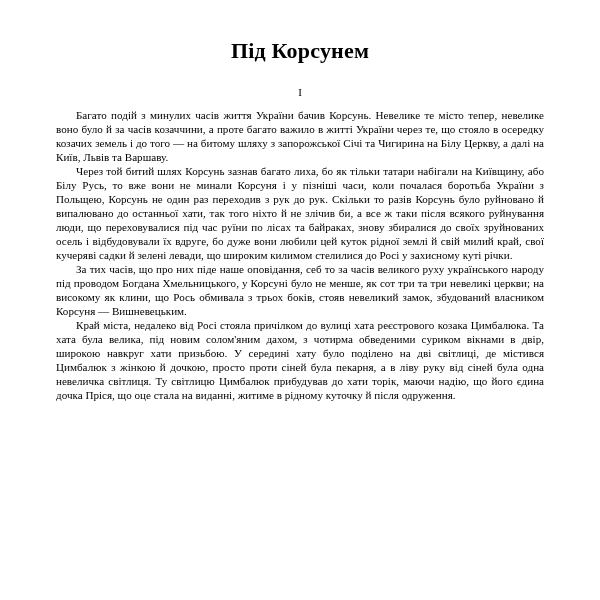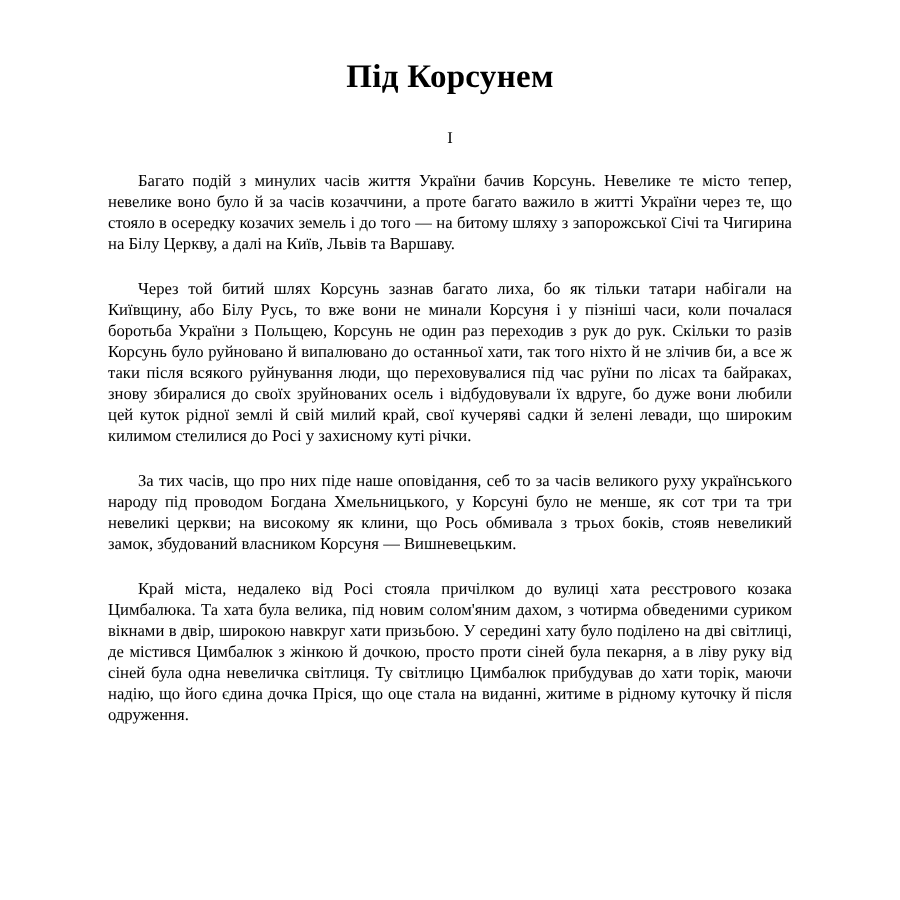--- a/index.html
+++ b/index.html
@@ -39,21 +39,21 @@
     color: #000;
   }
   .chapter {
     text-align: center;
     font-size: 11px;
     margin-top: 22px;
     margin-bottom: 10px;
     color: #000;
   }
   .body-text p {
-    margin: 16px;
+    margin: 0;
     text-align: justify;
     text-justify: inter-word;
     font-size: 11.1px;
     line-height: 14.0px;
     text-indent: 20px;
     hyphens: none;
     color: #000;
   }
 </style>
 </head>

